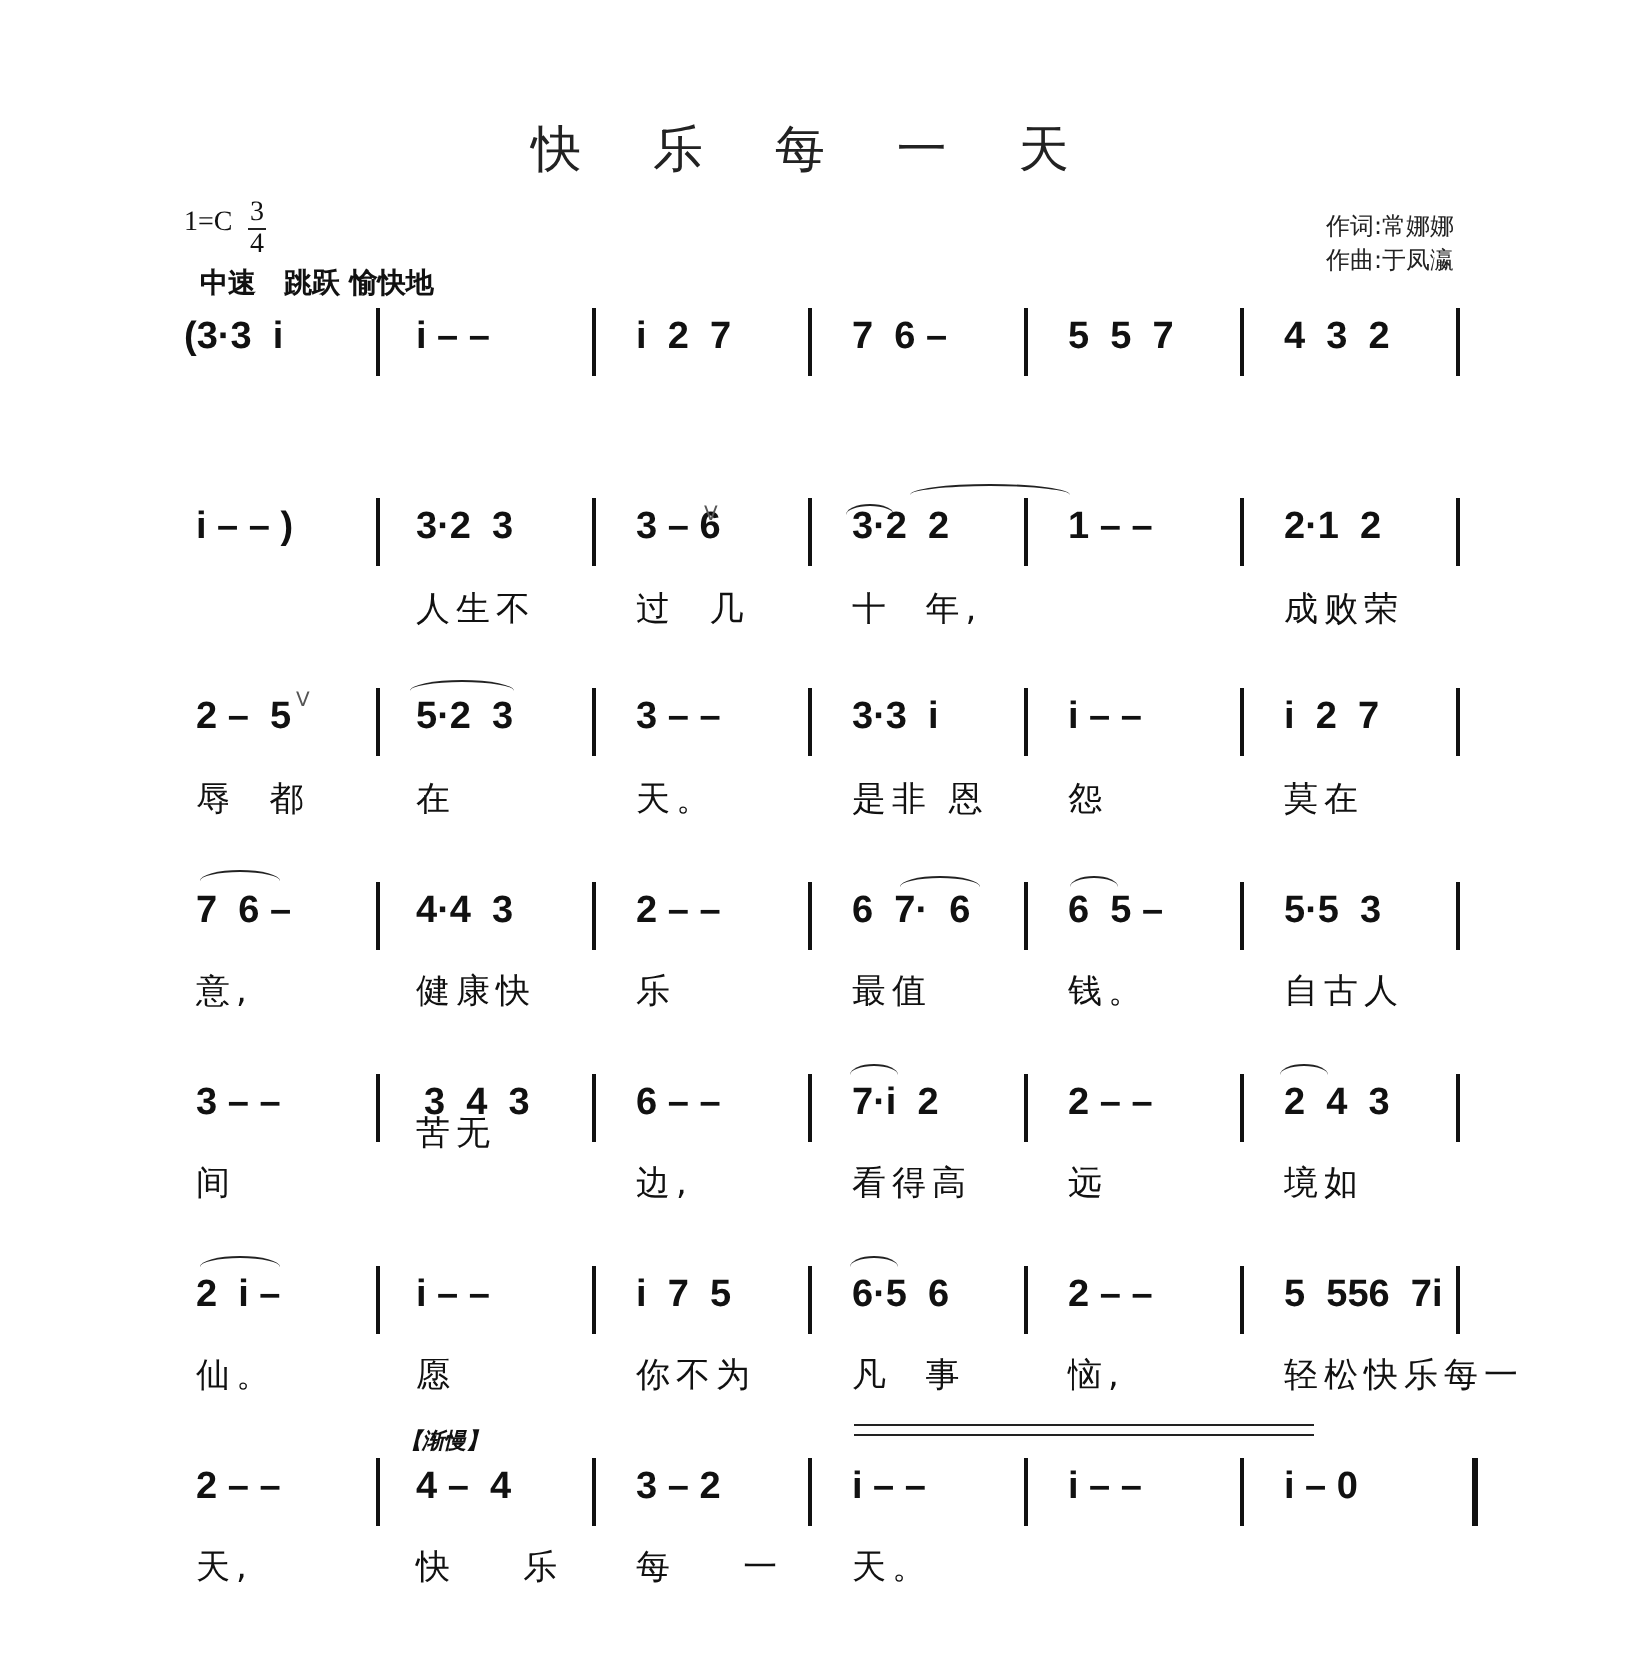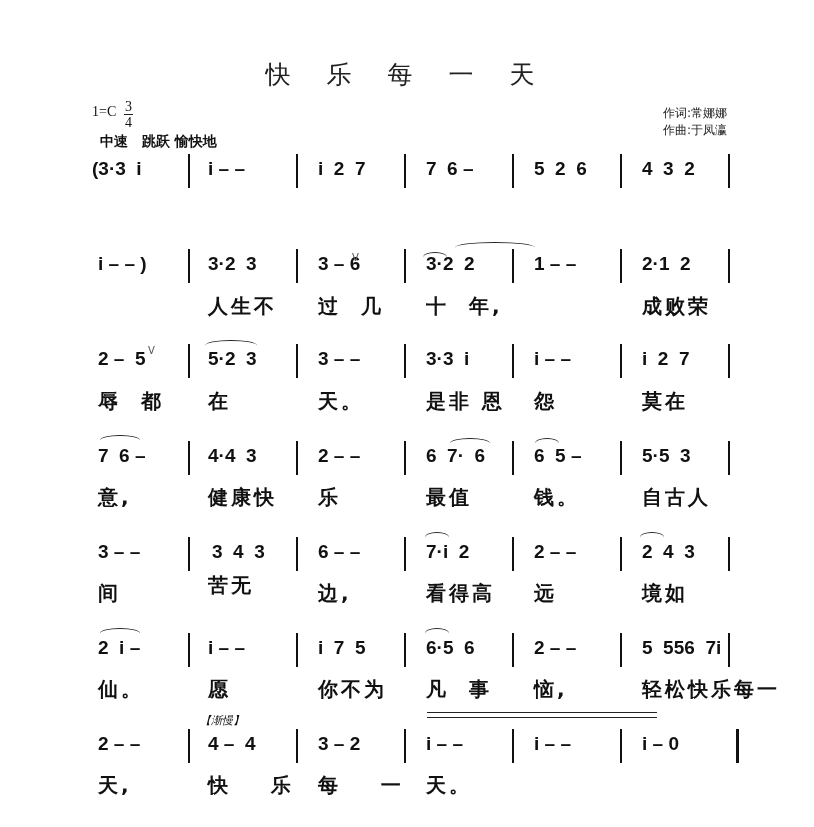--- a/index.html
+++ b/index.html
@@ -11,24 +11,24 @@
   .ts { position:absolute; left:124px; top:99px; font-family:"Liberation Serif", serif; font-size:14px;
         text-align:center; line-height:15px; }
   .ts .num { border-bottom:1px solid #222; padding:0 1px; display:block; }
   .tempo { position:absolute; left:100px; top:133px; font-size:14px; font-weight:bold; }
   .credits { position:absolute; left:632px; top:105px; font-size:12px; line-height:17px; color:#222;margin-left:31px; }
   .row { position:absolute; left:0; width:814px; height:40px; }
   .bar { position:absolute; width:1.5px; background:#111; height:34px; top:-16px; }
   .bar.final { width:3px; }
   .measure { position:absolute; font-weight:bold; font-size:19px; white-space:pre;
              font-family:"Liberation Sans", sans-serif; top:-12px; }
-  .lyric { position:absolute; font-size:20px; font-weight:bold; white-space:pre; letter-spacing:3px;
+  .lyric { position:absolute; font-size:17px; font-weight:normal; white-space:pre; letter-spacing:3px;
            font-family:"DejaVu Sans", sans-serif; }
   .slur { position:absolute; border-top:1.2px solid #222; border-radius:50% 50% 0 0; height:10px; }
-  .mark { position:absolute; font-size:11px; font-weight:normal; font-style:italic; }
+  .mark { position:absolute; font-size:11px; font-weight:bold; font-style:italic; }
   .breath { position:absolute; font-size:10px; color:#555; }
   .tie-line { position:absolute; height:1px; background:#222; }
 </style>
 </head>
 <body>
 
 <div class="title">快 乐 每 一 天</div>
 <div class="key">1=C</div>
 <div class="ts">
   <span class="num">3</span>
@@ -43,21 +43,21 @@
 <div id="score">
     <div class="row" style="top: 170px;">
       <div class="measure" style="left: 92px;">(3·3  i</div>
       <div class="bar" style="left: 188px;"></div>
       <div class="measure" style="left: 208px;">i – –</div>
       <div class="bar" style="left: 296px;"></div>
       <div class="measure" style="left: 318px;">i  2  7</div>
       <div class="bar" style="left: 404px;"></div>
       <div class="measure" style="left: 426px;">7  6 –</div>
       <div class="bar" style="left: 512px;"></div>
-      <div class="measure" style="left: 534px;">5  2  6</div>
+      <div class="measure" style="left: 534px;">5  5  7</div>
       <div class="bar" style="left: 620px;"></div>
       <div class="measure" style="left: 642px;">4  3  2</div>
       <div class="bar" style="left: 728px;"></div>
     </div>
     <div class="row" style="top: 265px;">
       <div class="measure" style="left: 98px;">i – – )</div>
       <div class="bar" style="left: 188px;"></div>
       <div class="measure" style="left: 208px;">3·2  3</div>
       <div class="bar" style="left: 296px;"></div>
       <div class="measure" style="left: 318px;">3 – 6</div>
@@ -123,21 +123,21 @@
       <div class="measure" style="left: 318px;">6 – –</div>
       <div class="bar" style="left: 404px;"></div>
       <div class="measure" style="left: 426px;">7·i  2</div>
       <div class="bar" style="left: 512px;"></div>
       <div class="measure" style="left: 534px;">2 – –</div>
       <div class="bar" style="left: 620px;"></div>
       <div class="measure" style="left: 642px;">2  4  3</div>
       <div class="bar" style="left: 728px;"></div>
     </div>
     <div class="lyric" style="top: 580px; left: 98px;">间</div>
-    <div class="lyric" style="top: 572px; left: 208px;">苦无</div>
+    <div class="lyric" style="top: 555px; left: 208px;">苦无</div>
     <div class="lyric" style="top: 580px; left: 318px;">边,</div>
     <div class="lyric" style="top: 580px; left: 426px; text-align: right;">看得高</div>
     <div class="lyric" style="top: 580px; left: 534px;">远</div>
     <div class="lyric" style="top: 580px; left: 642px;">境如</div>
     <div class="row" style="top: 649px;">
       <div class="measure" style="left: 98px;">2  i –</div>
       <div class="bar" style="left: 188px;"></div>
       <div class="measure" style="left: 208px;">i – –</div>
       <div class="bar" style="left: 296px;"></div>
       <div class="measure" style="left: 318px;">i  7  5</div>

